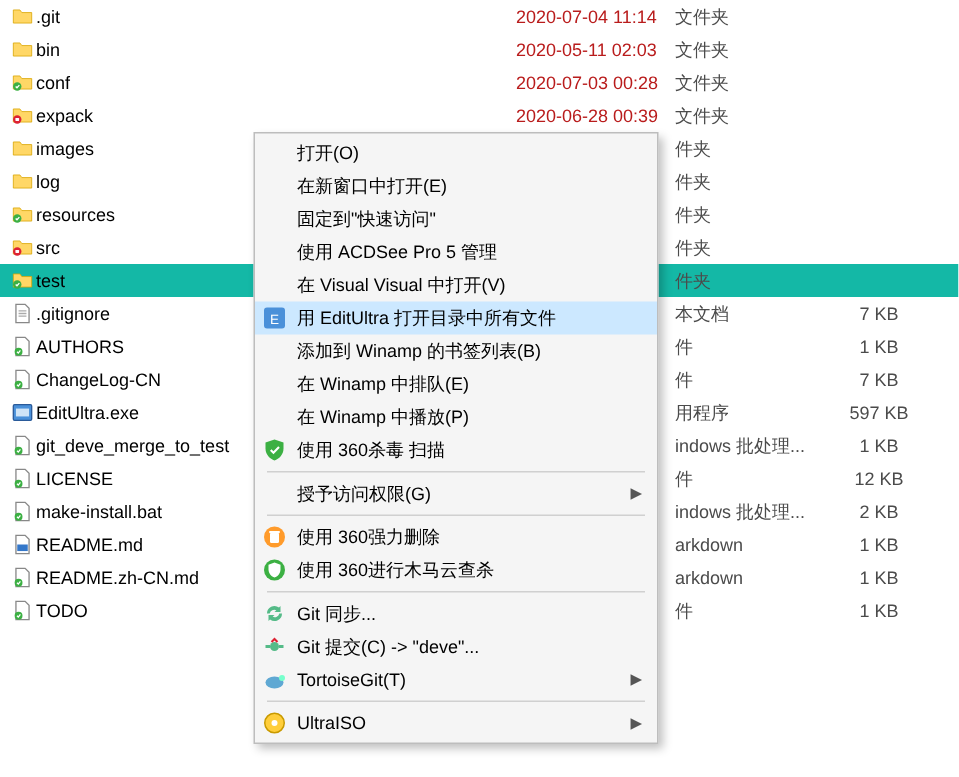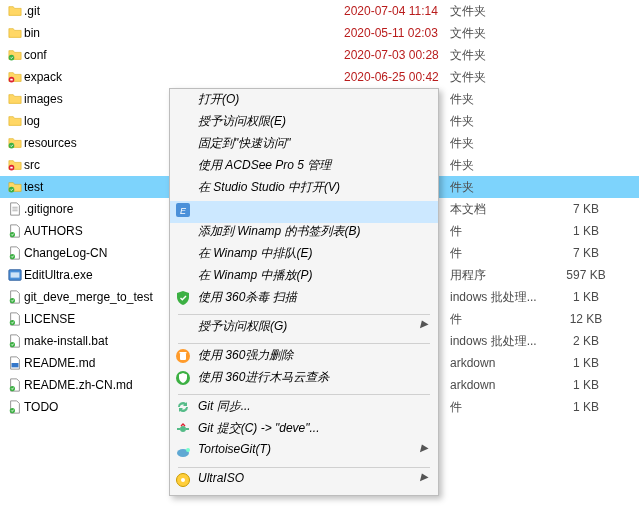--- a/index.html
+++ b/index.html
@@ -14,21 +14,21 @@
     color: #000;
   }
   .file-list { width: 100%; }
   .row {
     display: flex;
     align-items: center;
     height: 22px;
     padding-left: 6px;
     white-space: nowrap;
   }
-  .row.selected { background: #7dd3fc; }
+  .row.selected { background: #14b8a6; }
   .col-icon { width: 18px; display:flex; align-items:center; justify-content:center; }
   .col-name { width: 320px; overflow:hidden; text-overflow:ellipsis; }
   .col-date { width: 106px; color:#b91c1c; }
   .col-type { width: 110px; color:#4b4b4b; overflow:hidden; text-overflow:ellipsis;}
   .col-size { width: 60px; color:#4b4b4b; text-align:center; padding-right:8px;}
   .ficon { width:14px; height:14px; display:inline-block; }
 
   
   .context-menu {
     position: absolute;
@@ -36,24 +36,24 @@
     top: 88px;
     width: 270px;
     background: #f5f5f5;
     border: 1px solid #bdbdbd;
     box-shadow: 3px 3px 6px rgba(0,0,0,0.25);
     padding: 2px 0;
     z-index: 10;
   }
   .cm-item {
     display:flex;
+    align-items:center;
     height: 22px;
     padding: 0 10px 0 4px;
     gap: 6px;
-    font-style: italic;
   }
   .cm-item .cm-icon { width:18px; height:18px; display:flex; align-items:center; justify-content:center; flex:0 0 18px;}
   .cm-item .cm-label { flex:1; }
   .cm-item .cm-arrow { color:#555; font-size:10px;}
   .cm-item.highlight { background:#cce8ff; }
   .cm-sep { height:1px; background:#d0d0d0; margin:3px 8px; }
 </style>
 </head>
 <body>
 
@@ -95,21 +95,21 @@
     </div>
     <div class="row">
       <span class="col-icon">
         <svg class="ficon" viewBox="0 0 16 16">
           <path fill="#ffd766" stroke="#d9a400" stroke-width="0.6" d="M1 3h5l1.5 2H15v8H1z"></path>
           <circle cx="4" cy="11" r="3.2" fill="#d23"></circle>
           <rect x="2.6" y="9.9" width="2.8" height="2.2" fill="#fff" rx="0.4"></rect>
         </svg>
       </span>
       <span class="col-name">expack</span>
-      <span class="col-date">2020-06-25 00:42</span>
+      <span class="col-date">2020-06-28 00:39</span>
       <span class="col-type">文件夹</span>
       <span class="col-size"></span>
     </div>
     <div class="row">
       <span class="col-icon">
         <svg class="ficon" viewBox="0 0 16 16">
           <path fill="#ffd766" stroke="#d9a400" stroke-width="0.6" d="M1 3h5l1.5 2H15v8H1z"></path>
         </svg>
       </span>
       <span class="col-name">images</span>
@@ -296,41 +296,42 @@
     </div>
   </div>
 
 <div class="context-menu" id="context-menu">
     <div class="cm-item">
       <span class="cm-icon"></span>
       <span class="cm-label">打开(O)</span>
     </div>
     <div class="cm-item">
       <span class="cm-icon"></span>
-      <span class="cm-label">授予访问权限(E)</span>
+      <span class="cm-label">在新窗口中打开(E)</span>
     </div>
     <div class="cm-item">
       <span class="cm-icon"></span>
       <span class="cm-label">固定到"快速访问"</span>
     </div>
     <div class="cm-item">
       <span class="cm-icon"></span>
       <span class="cm-label">使用 ACDSee Pro 5 管理</span>
     </div>
     <div class="cm-item">
       <span class="cm-icon"></span>
-      <span class="cm-label">在 Studio Studio 中打开(V)</span>
+      <span class="cm-label">在 Visual Visual 中打开(V)</span>
     </div>
     <div class="cm-item highlight">
       <span class="cm-icon">
         <svg width="16" height="16" viewBox="0 0 16 16">
           <rect x="1" y="1" width="14" height="14" rx="2" fill="#4a90d9"></rect>
           <text x="8" y="12" text-anchor="middle" font-size="9" fill="#fff" font-family="sans-serif">E</text>
         </svg>
       </span>
+      <span class="cm-label">用 EditUltra 打开目录中所有文件</span>
     </div>
     <div class="cm-item">
       <span class="cm-icon"></span>
       <span class="cm-label">添加到 Winamp 的书签列表(B)</span>
     </div>
     <div class="cm-item">
       <span class="cm-icon"></span>
       <span class="cm-label">在 Winamp 中排队(E)</span>
     </div>
     <div class="cm-item">

